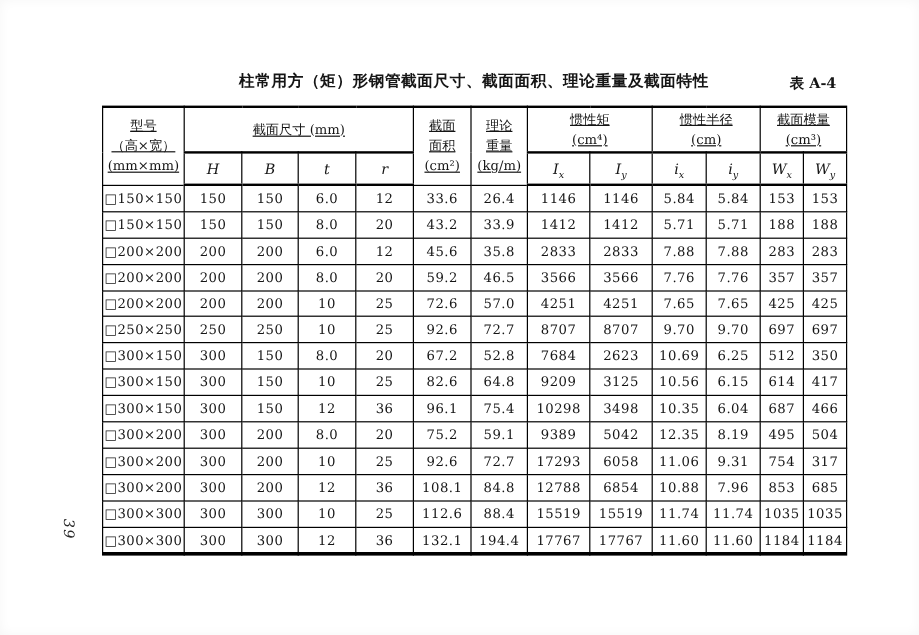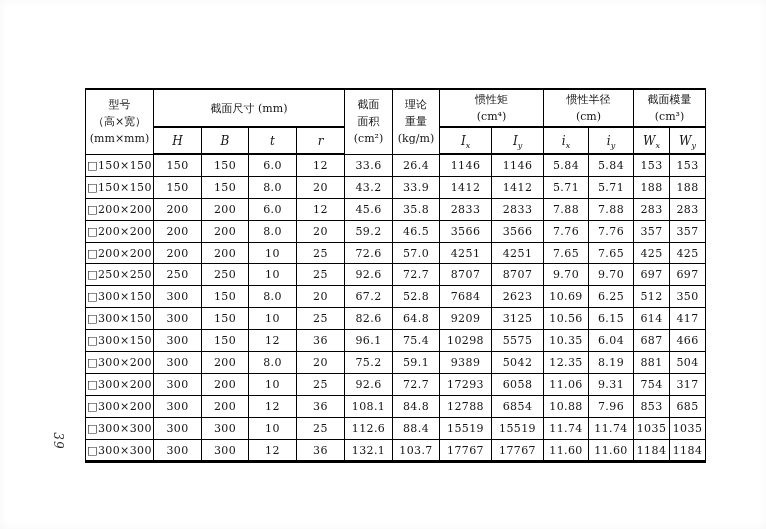--- a/index.html
+++ b/index.html
@@ -47,21 +47,21 @@
   }
   .spec th, .spec td {
     border: 1px solid #000;
     padding: 0;
     text-align: center;
     vertical-align: middle;
     font-weight: normal;
     overflow: hidden;
     white-space: nowrap;
   }
-  .spec thead tr.group-row th { height: 36px; font-size: 11px; }
+  .spec thead tr.group-row th { height: 36px; font-size: 11px; text-decoration: underline; }
   .spec thead tr.sub-row th { height: 25px; font-size: 12px; }
   .spec thead tr.sub-row th { border-bottom: 2px solid #000; }
   .spec thead th.span2 { border-bottom: 2px solid #000; }
   .hl { display: block; line-height: 1.55; font-size: 11px; }
   .spec thead .var { font-style: italic; font-size: 12px; }
   .spec thead sub {
     font-size: 8px; font-style: italic;
     vertical-align: sub; line-height: 0;
   }
   .spec tbody td {
@@ -82,20 +82,24 @@
     font-style: italic;
     color: #2a2a2a;
     letter-spacing: 1px;
   }
 </style>
 </head>
 <body>
 
 <div class="page">
 
+  <div class="title-row">
+    <span class="doc-title">柱常用方（矩）形钢管截面尺寸、截面面积、理论重量及截面特性</span>
+    <span class="table-label">表 A-4</span>
+  </div>
 
   <table class="spec">
     <colgroup>
       <col style="width:68px">
         <col style="width:48px">
         <col style="width:47px">
       <col style="width:48px">
         <col style="width:48px">
         <col style="width:48px">
       <col style="width:47px">
@@ -273,39 +277,39 @@
         </tr>
         <tr>
           <td>□300×150</td>
           <td>300</td>
           <td>150</td>
           <td>12</td>
           <td>36</td>
           <td>96.1</td>
           <td>75.4</td>
           <td>10298</td>
-          <td>5575</td>
+          <td>3498</td>
           <td>10.35</td>
           <td>6.04</td>
           <td>687</td>
           <td>466</td>
         </tr>
         <tr>
           <td>□300×200</td>
           <td>300</td>
           <td>200</td>
           <td>8.0</td>
           <td>20</td>
           <td>75.2</td>
           <td>59.1</td>
           <td>9389</td>
           <td>5042</td>
           <td>12.35</td>
           <td>8.19</td>
-          <td>881</td>
+          <td>495</td>
           <td>504</td>
         </tr>
         <tr>
           <td>□300×200</td>
           <td>300</td>
           <td>200</td>
           <td>10</td>
           <td>25</td>
           <td>92.6</td>
           <td>72.7</td>
@@ -346,21 +350,21 @@
           <td>1035</td>
           <td>1035</td>
         </tr>
         <tr>
           <td>□300×300</td>
           <td>300</td>
           <td>300</td>
           <td>12</td>
           <td>36</td>
           <td>132.1</td>
-          <td>103.7</td>
+          <td>194.4</td>
           <td>17767</td>
           <td>17767</td>
           <td>11.60</td>
           <td>11.60</td>
           <td>1184</td>
           <td>1184</td>
         </tr>
       </tbody>
   </table>
 

